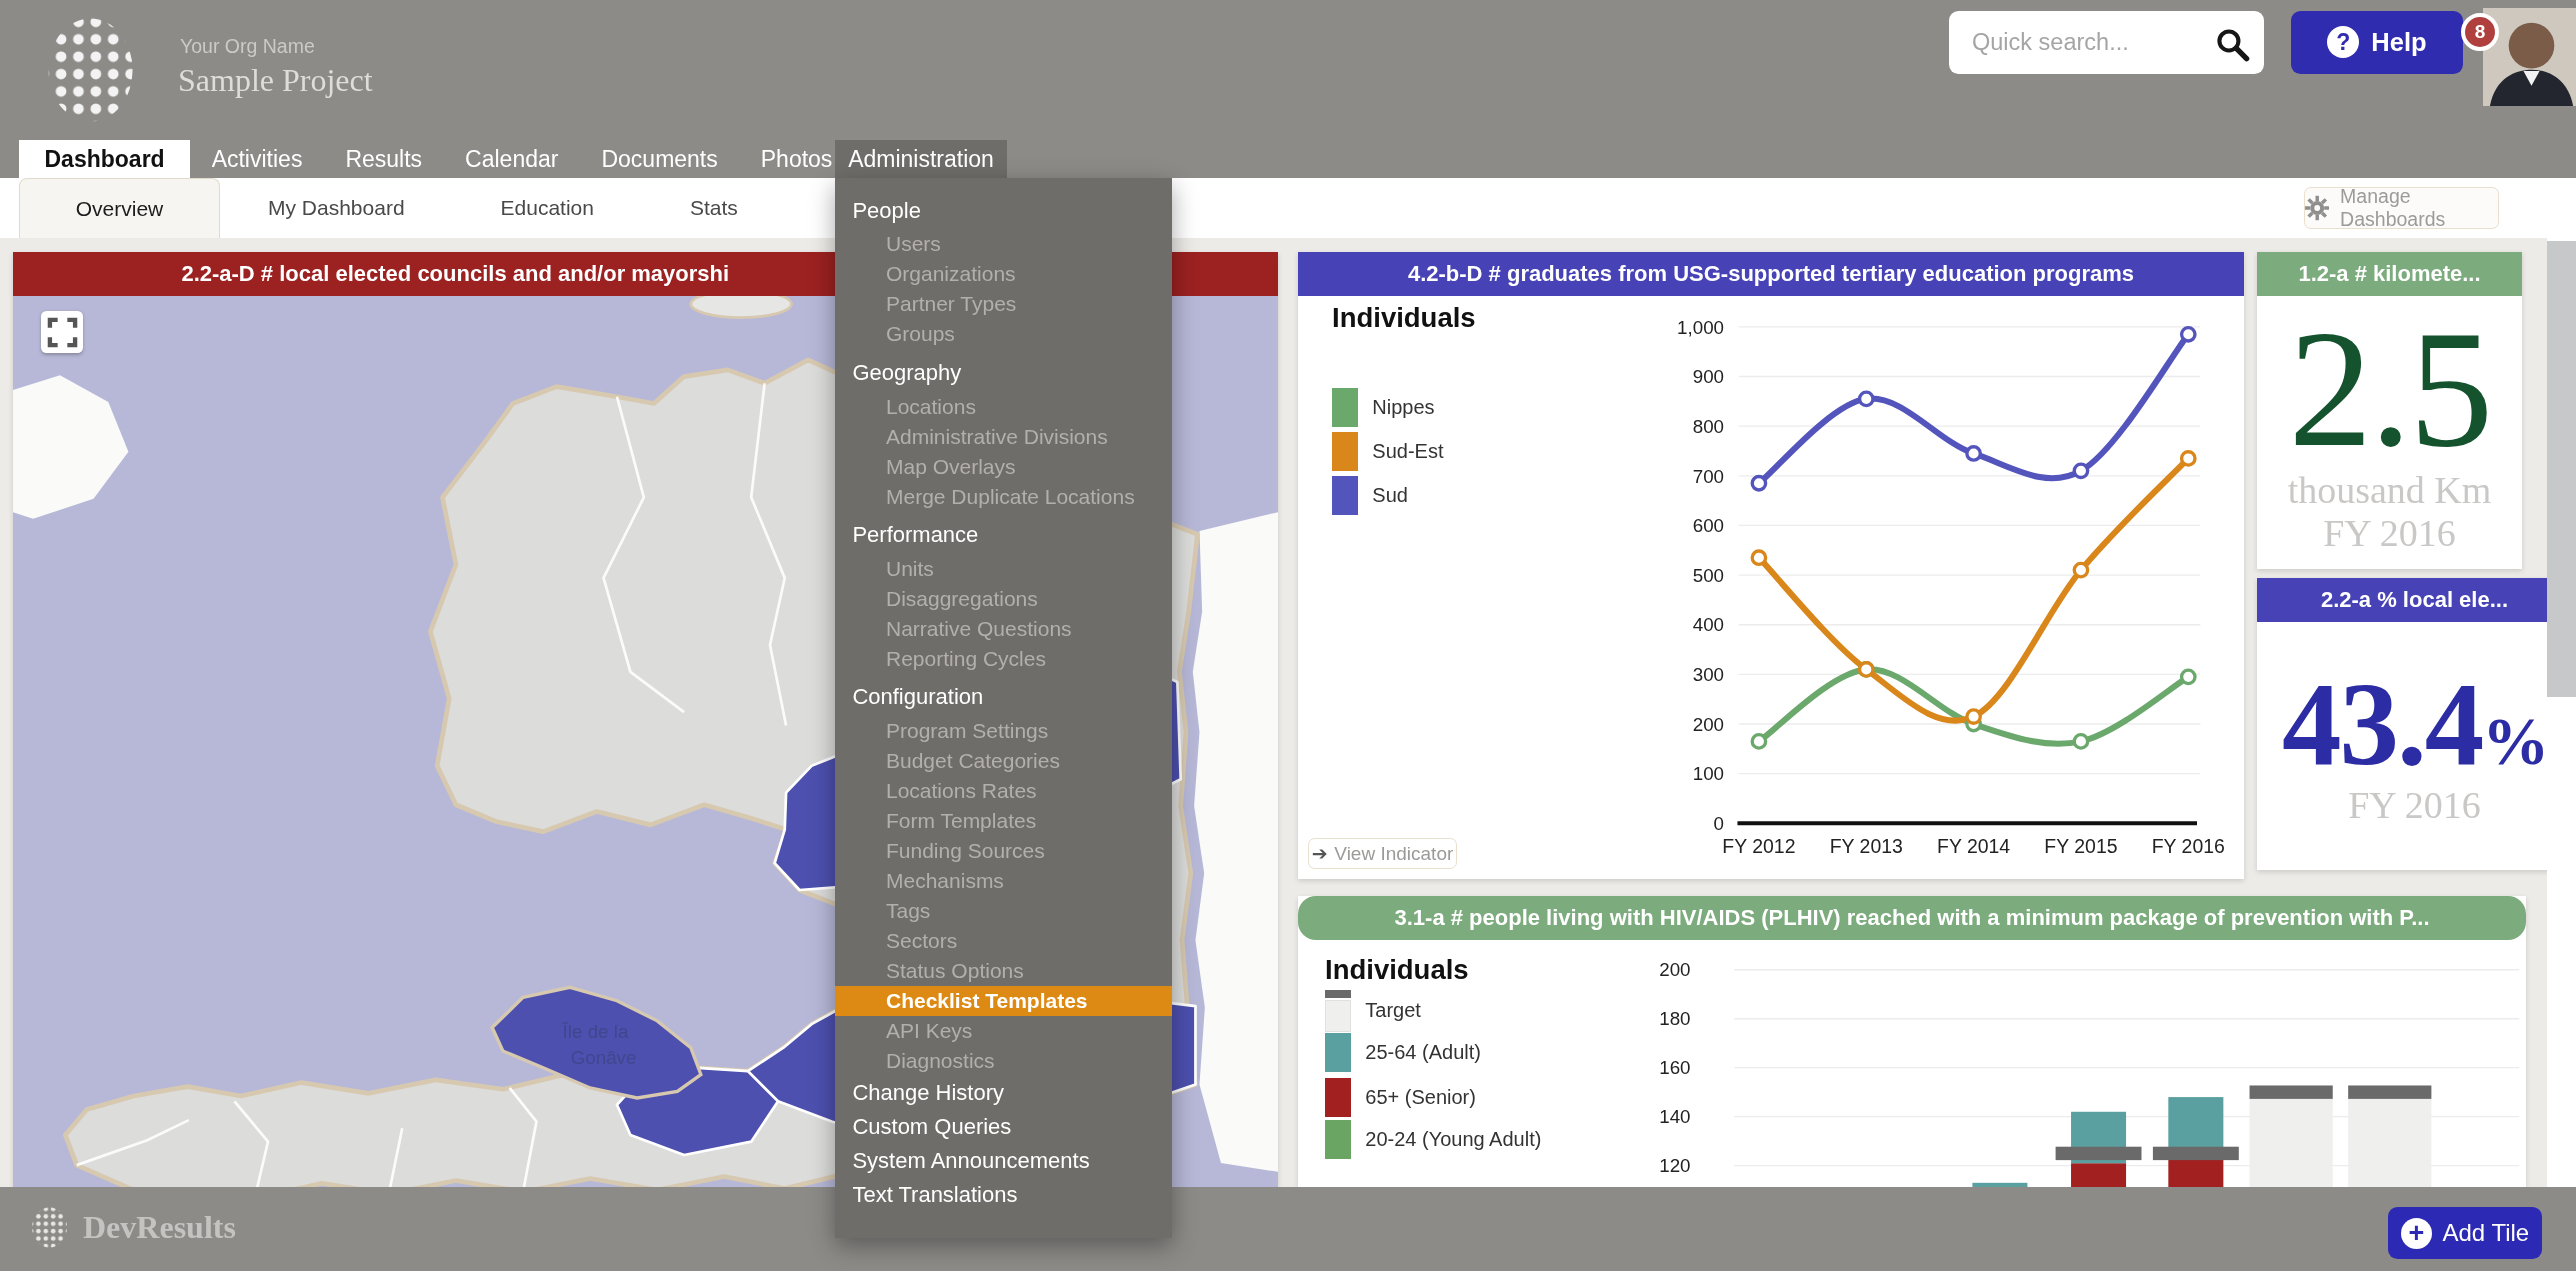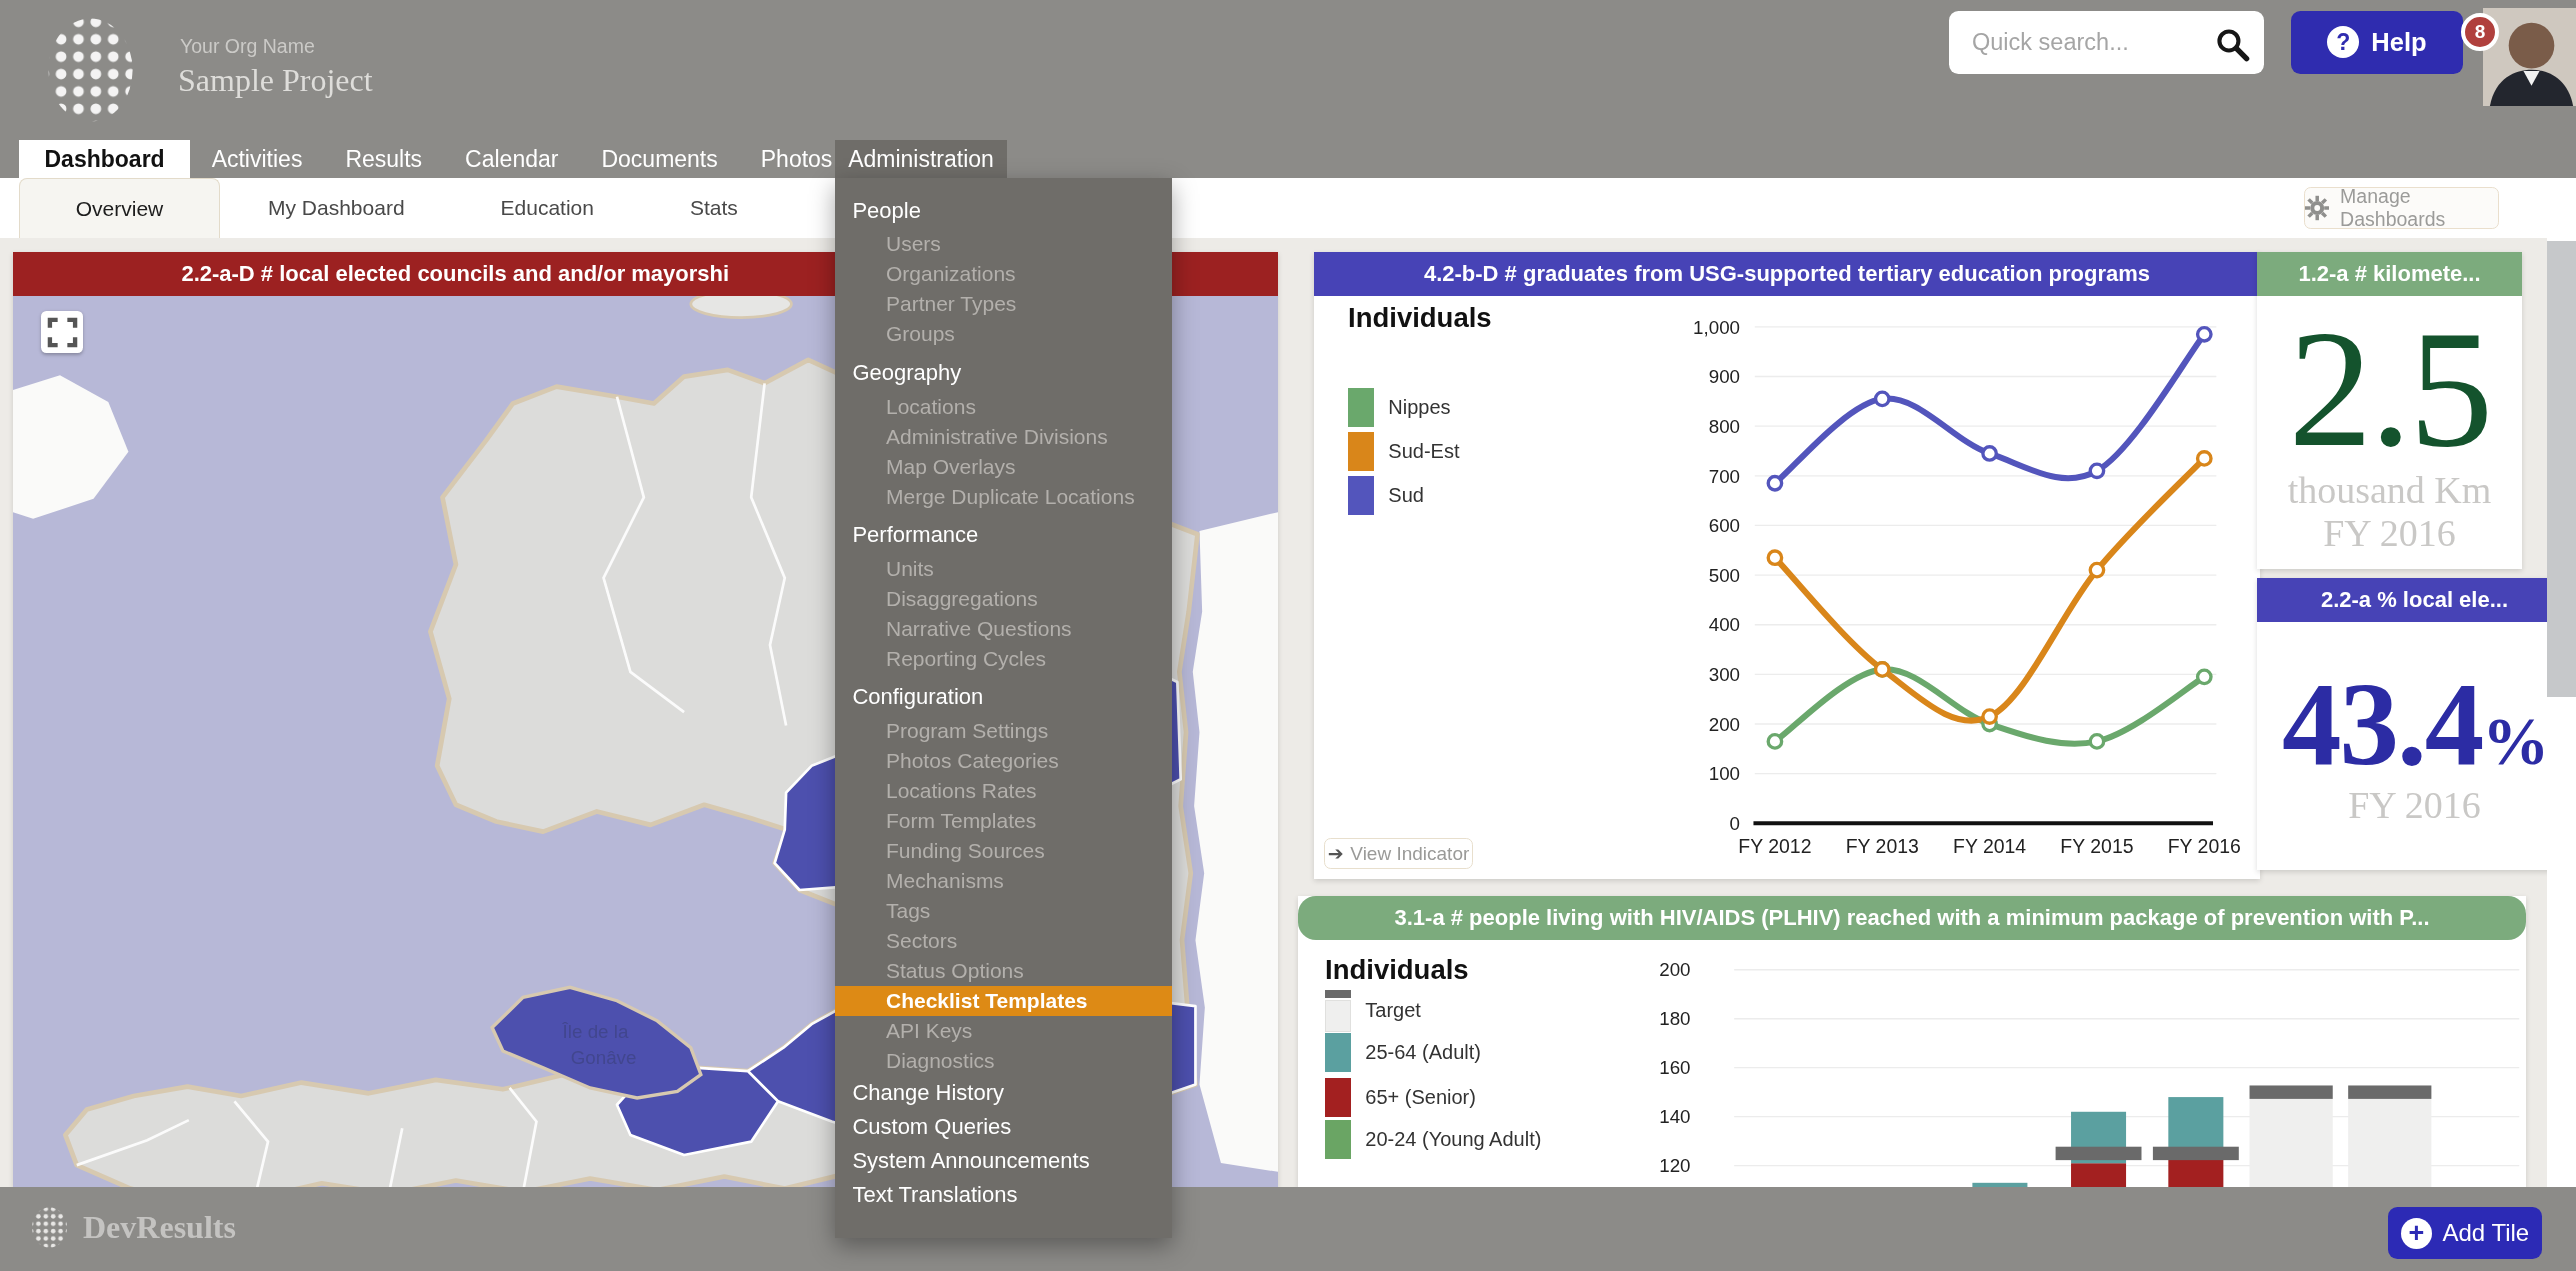--- a/index.html
+++ b/index.html
@@ -51,21 +51,21 @@
   .tile-header{position:absolute;left:0;top:0;width:100%;height:44px;color:#fff;font-size:22px;
     font-weight:bold;display:flex;align-items:center;justify-content:center;white-space:nowrap;
     overflow:hidden;}
   .tile-map{left:13.4px;top:252px;width:1265px;height:936px;}
   .tile-map .tile-header{background:#9c2121;justify-content:flex-start;padding-left:168px;box-sizing:border-box;}
   .map-body{position:absolute;left:0;top:44px;width:1265px;height:892px;overflow:hidden;background:#b7b8d7;}
   .expand-btn{position:absolute;left:28px;top:59px;width:42px;height:42px;background:#fff;
     border-radius:5.4px;display:flex;align-items:center;justify-content:center;cursor:pointer;
     box-shadow:0 1.3px 3.4px rgba(0,0,0,0.25);}
 
-  .tile-line{left:1298px;top:252px;width:946px;height:627px;margin-left:16px;}
+  .tile-line{left:1298px;top:252px;width:946px;height:627px;}
   .tile-line .tile-header{background:#4743b6;}
   .unit-label{position:absolute;left:34px;top:54px;font-size:27.5px;font-weight:bold;color:#111;}
   .legend{position:absolute;left:34px;top:0;width:322px;height:100%;}
   .legend-row{position:absolute;left:0;display:flex;align-items:center;gap:14.8px;}
   .legend-swatch{width:25.5px;height:39px;flex:none;}
   .legend-label{font-size:20px;color:#333;white-space:nowrap;}
   .view-indicator{position:absolute;left:10px;top:586px;width:149px;height:31px;border:1.3px solid #e8dfcd;
     border-radius:6.7px;background:#fff;display:flex;align-items:center;justify-content:center;gap:6.7px;
     font-size:19px;color:#9a9a98;cursor:pointer;box-sizing:border-box;}
   .vi-arrow{font-size:19px;color:#555;}
@@ -424,21 +424,21 @@
       <div class="mi">Administrative Divisions</div>
       <div class="mi">Map Overlays</div>
       <div class="mi">Merge Duplicate Locations</div>
       <h3>Performance</h3>
       <div class="mi">Units</div>
       <div class="mi">Disaggregations</div>
       <div class="mi">Narrative Questions</div>
       <div class="mi">Reporting Cycles</div>
       <h3>Configuration</h3>
       <div class="mi">Program Settings</div>
-      <div class="mi">Photos Categories</div>
+      <div class="mi">Budget Categories</div>
       <div class="mi">Locations Rates</div>
       <div class="mi">Form Templates</div>
       <div class="mi">Funding Sources</div>
       <div class="mi">Mechanisms</div>
       <div class="mi">Tags</div>
       <div class="mi">Sectors</div>
       <div class="mi">Status Options</div>
       <div class="mi hl">Checklist Templates</div>
       <div class="mi">API Keys</div>
       <div class="mi">Diagnostics</div>

